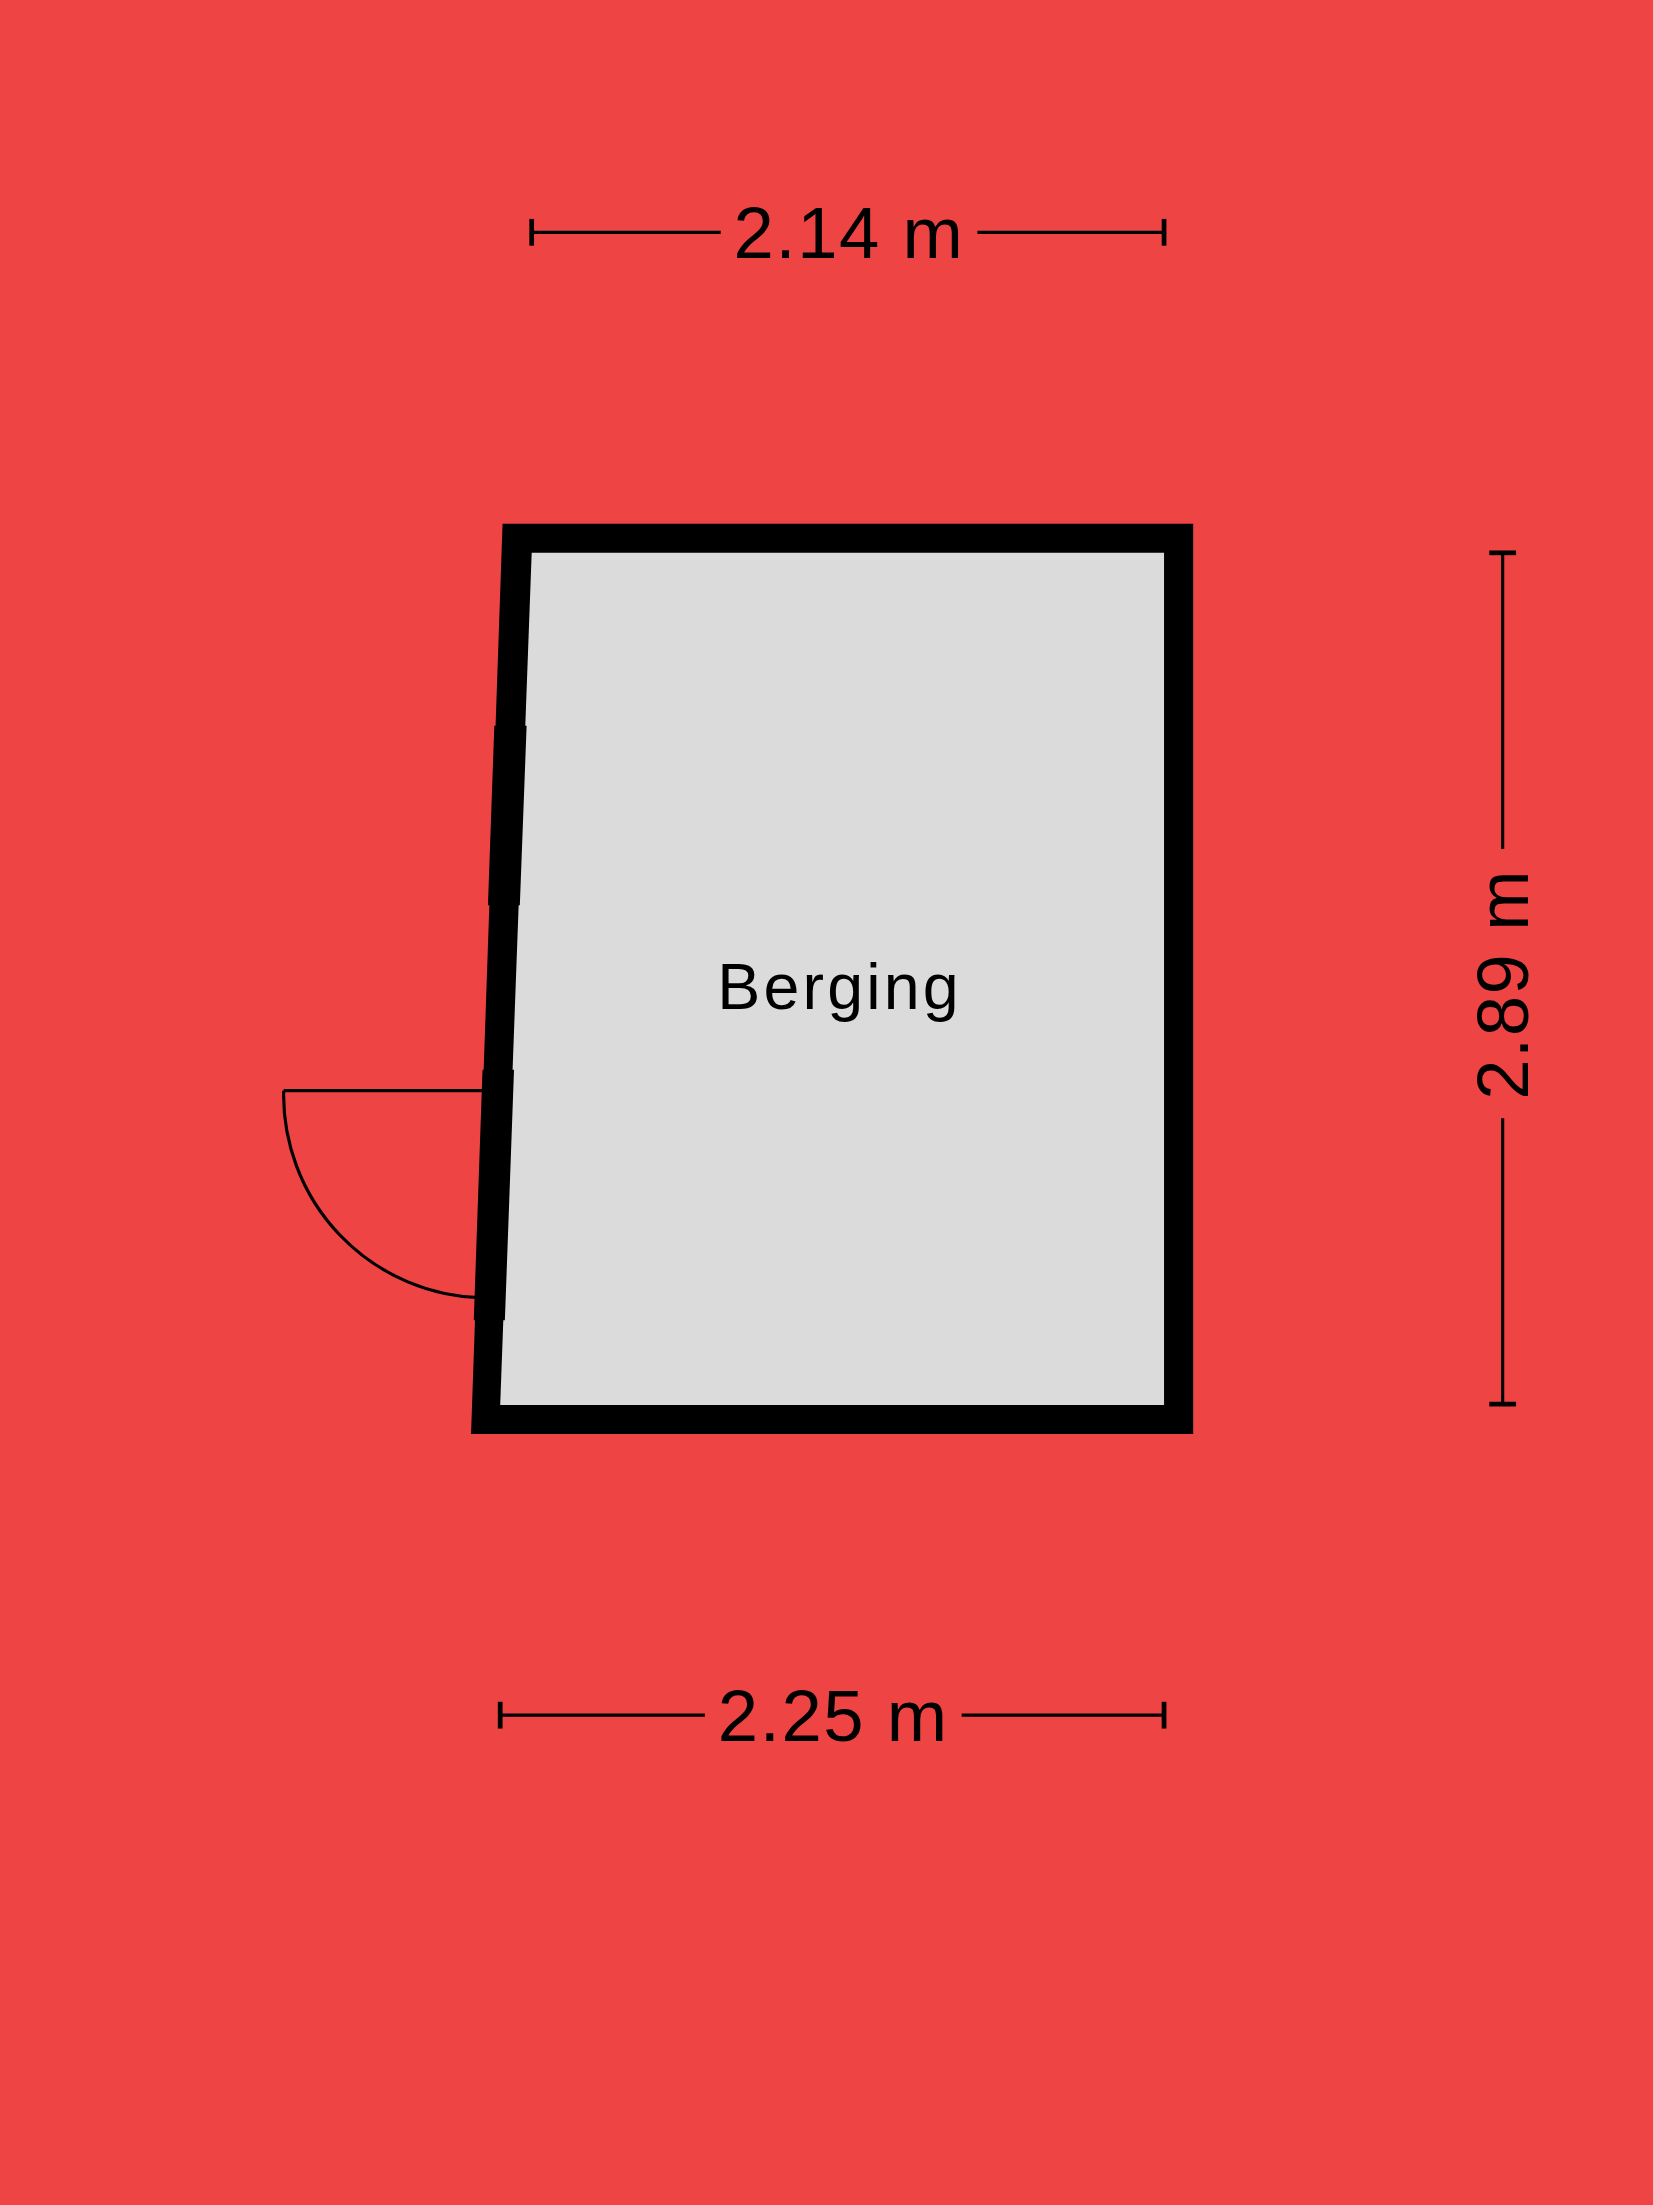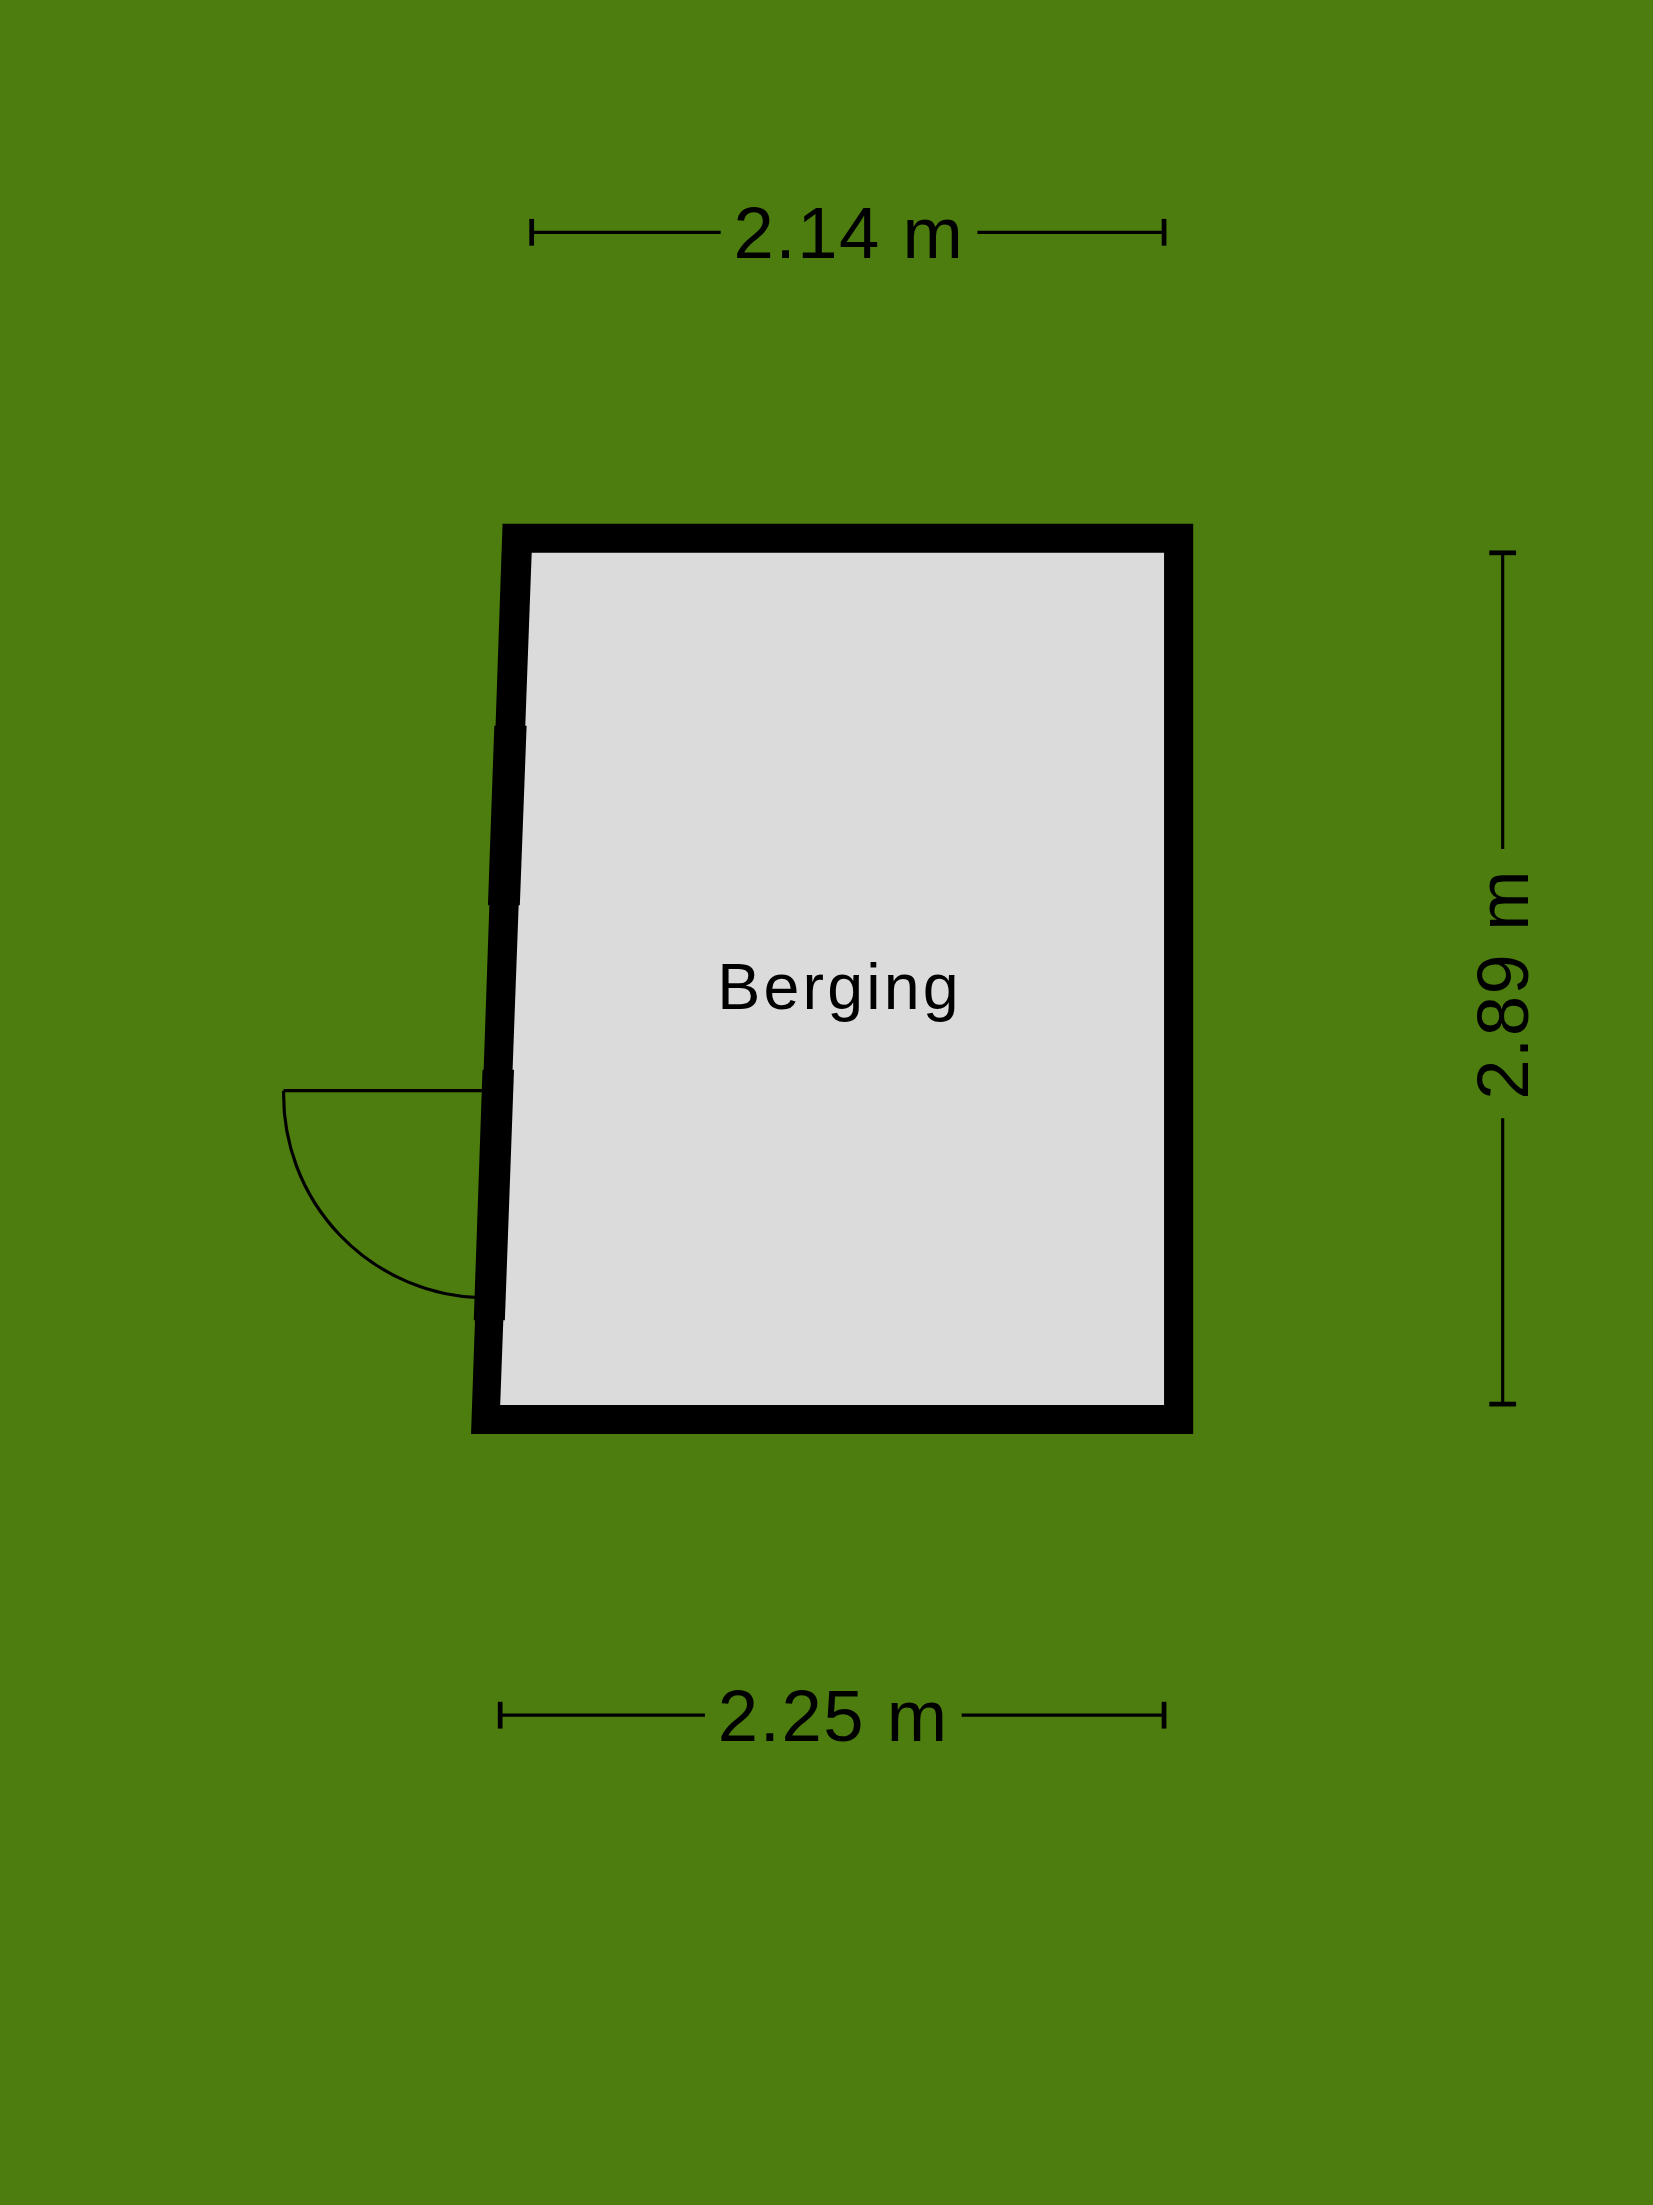--- a/index.html
+++ b/index.html
@@ -4,21 +4,21 @@
 <style>
   html, body {
     margin: 0;
     padding: 0;
     background: #ffffff;
   }
   .canvas {
     position: relative;
     width: 1654px;
     height: 2205px;
-    background: #4d7c0f;
+    background: #ef4444;
     overflow: hidden;
   }
   svg { display: block; width: 1654px; height: 2205px; }
   .dim-label {
     font-family: "Liberation Sans", sans-serif;
     font-size: 92px;
     letter-spacing: 2px;
     fill: #000000;
     text-anchor: middle;
   }

